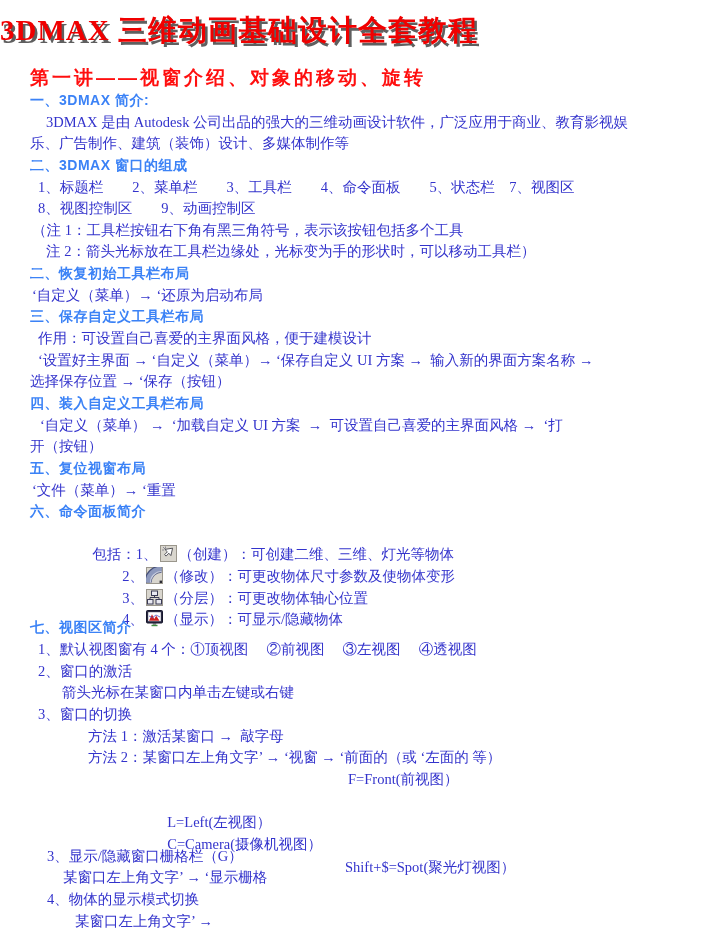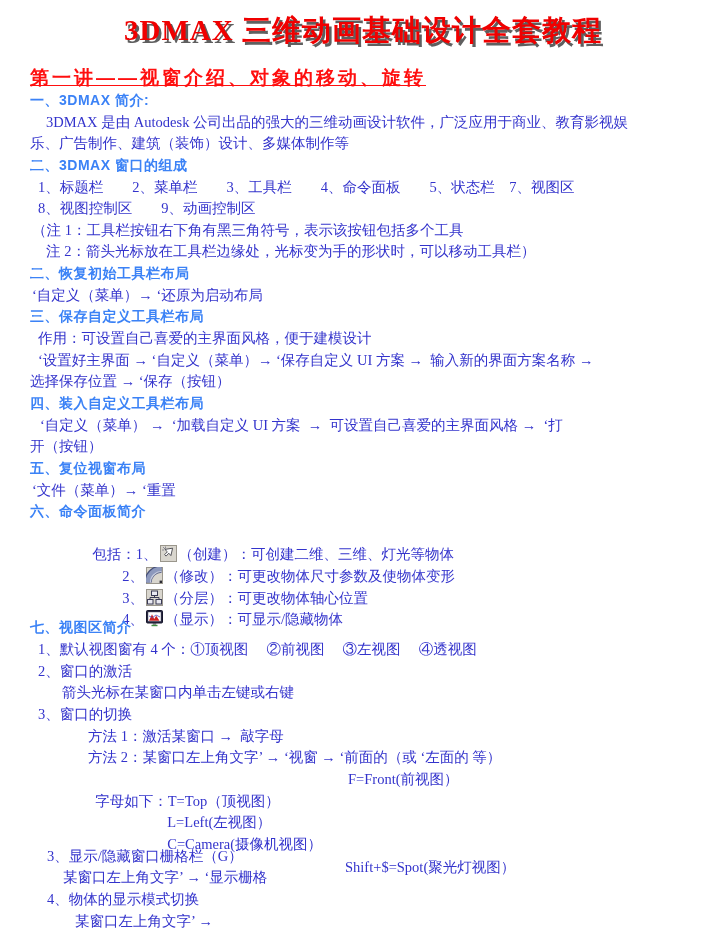--- a/index.html
+++ b/index.html
@@ -1,31 +1,30 @@
 <!DOCTYPE html>
 <html><head>
 <meta charset="utf-8">
 <style>
   html,body{margin:0;padding:0;}
   body{
     width:726px;height:943px;background:#ffffff;overflow:hidden;
     font-family:"Liberation Serif","DejaVu Serif",serif;
   }
   .doc-title{
-    margin-top:13px;height:34px;line-height:34px;text-align:center;
+    margin-top:13px;height:34px;line-height:34px;text-align:left;
     font-size:29px;font-weight:bold;letter-spacing:1px;color:#f00000;
     text-shadow:2.5px 2.5px 0 #5f5f5f;
     font-family:"Liberation Serif","DejaVu Serif",serif;
   }
   .lecture-head{
     margin-top:19px;height:24px;line-height:24px;padding-left:30px;
     font-size:19px;letter-spacing:3px;font-weight:bold;color:#ff0f0f;
     font-family:"Liberation Sans","DejaVu Sans",sans-serif;
     white-space:pre;
-    text-decoration:underline;
   }
   .line{
     position:relative;height:21.65px;line-height:21.65px;
     font-size:14.5px;color:#3333cc;white-space:pre;
   }
   .red-head{
     color:#3b82f6;font-weight:bold;font-size:14px;letter-spacing:0.5px;
     font-family:"Liberation Sans","DejaVu Sans",sans-serif;
   }
   .i30{padding-left:30px}.i32{padding-left:32px}.i34{padding-left:32px}
@@ -125,21 +124,20 @@
 
 <div class="line red-head i30 gap19">七、视图区简介</div>
 <div class="line i38">1、默认视图窗有 4 个：①顶视图　 ②前视图　 ③左视图　 ④透视图</div>
 <div class="line i38">2、窗口的激活</div>
 <div class="line i62">箭头光标在某窗口内单击左键或右键</div>
 <div class="line i38">3、窗口的切换</div>
 <div class="line i88">方法 1：激活某窗口 →  敲字母</div>
 <div class="line i88">方法 2：某窗口左上角文字’ → ‘视窗 → ‘前面的（或 ‘左面的 等）</div>
 
 <div class="line i88">
-  <span>字母如下：T=Top（顶视图）</span>
   <span class="col2">F=Front(前视图）</span>
 </div>
 <div class="line i160">
   <span>L=Left(左视图）</span>
 </div>
 <div class="line i160">
   <span>C=Camera(摄像机视图）</span>
   <span class="col2b">Shift+$=Spot(聚光灯视图）</span>
 </div>
 

